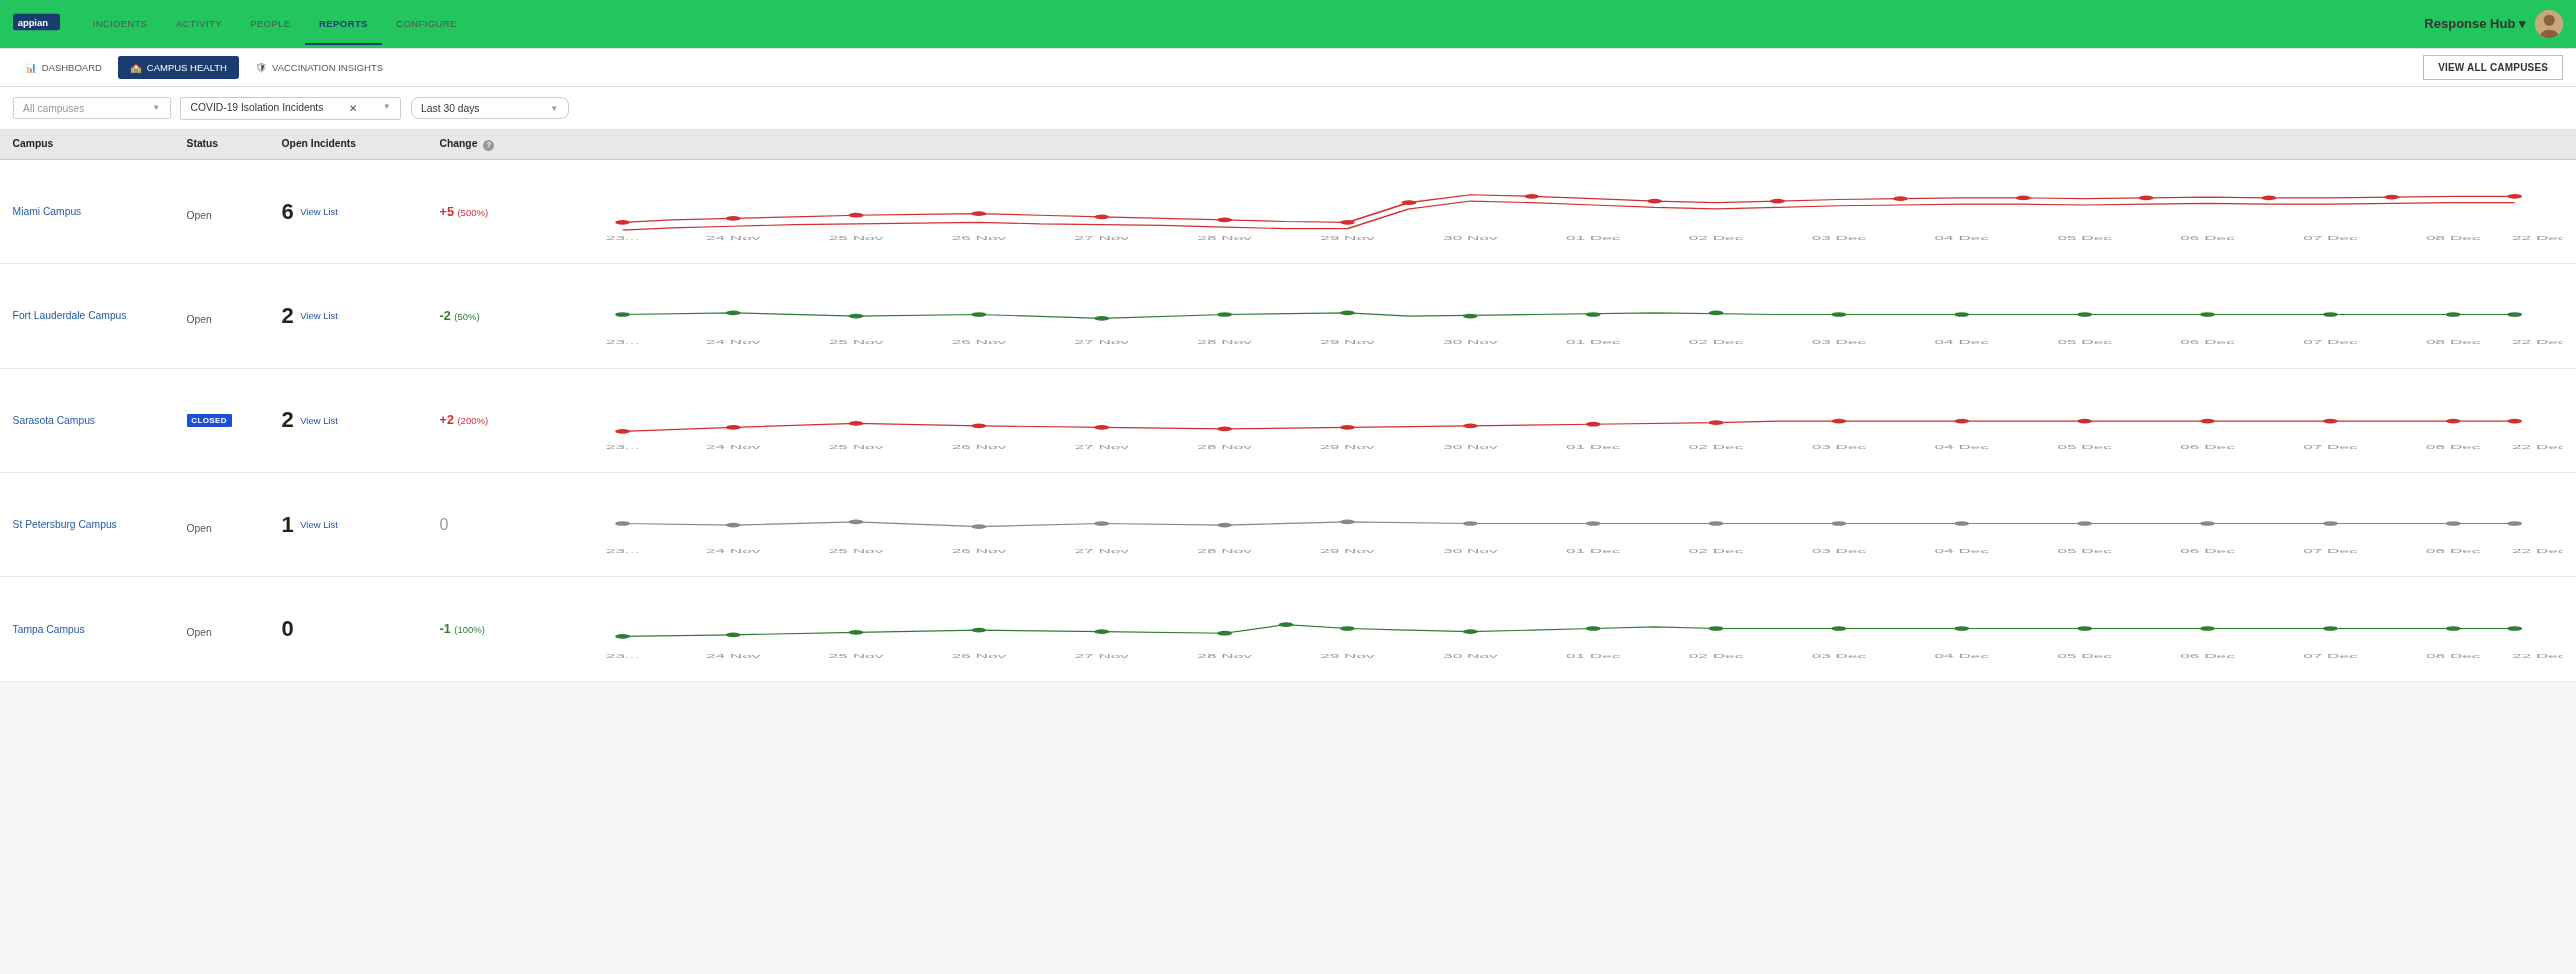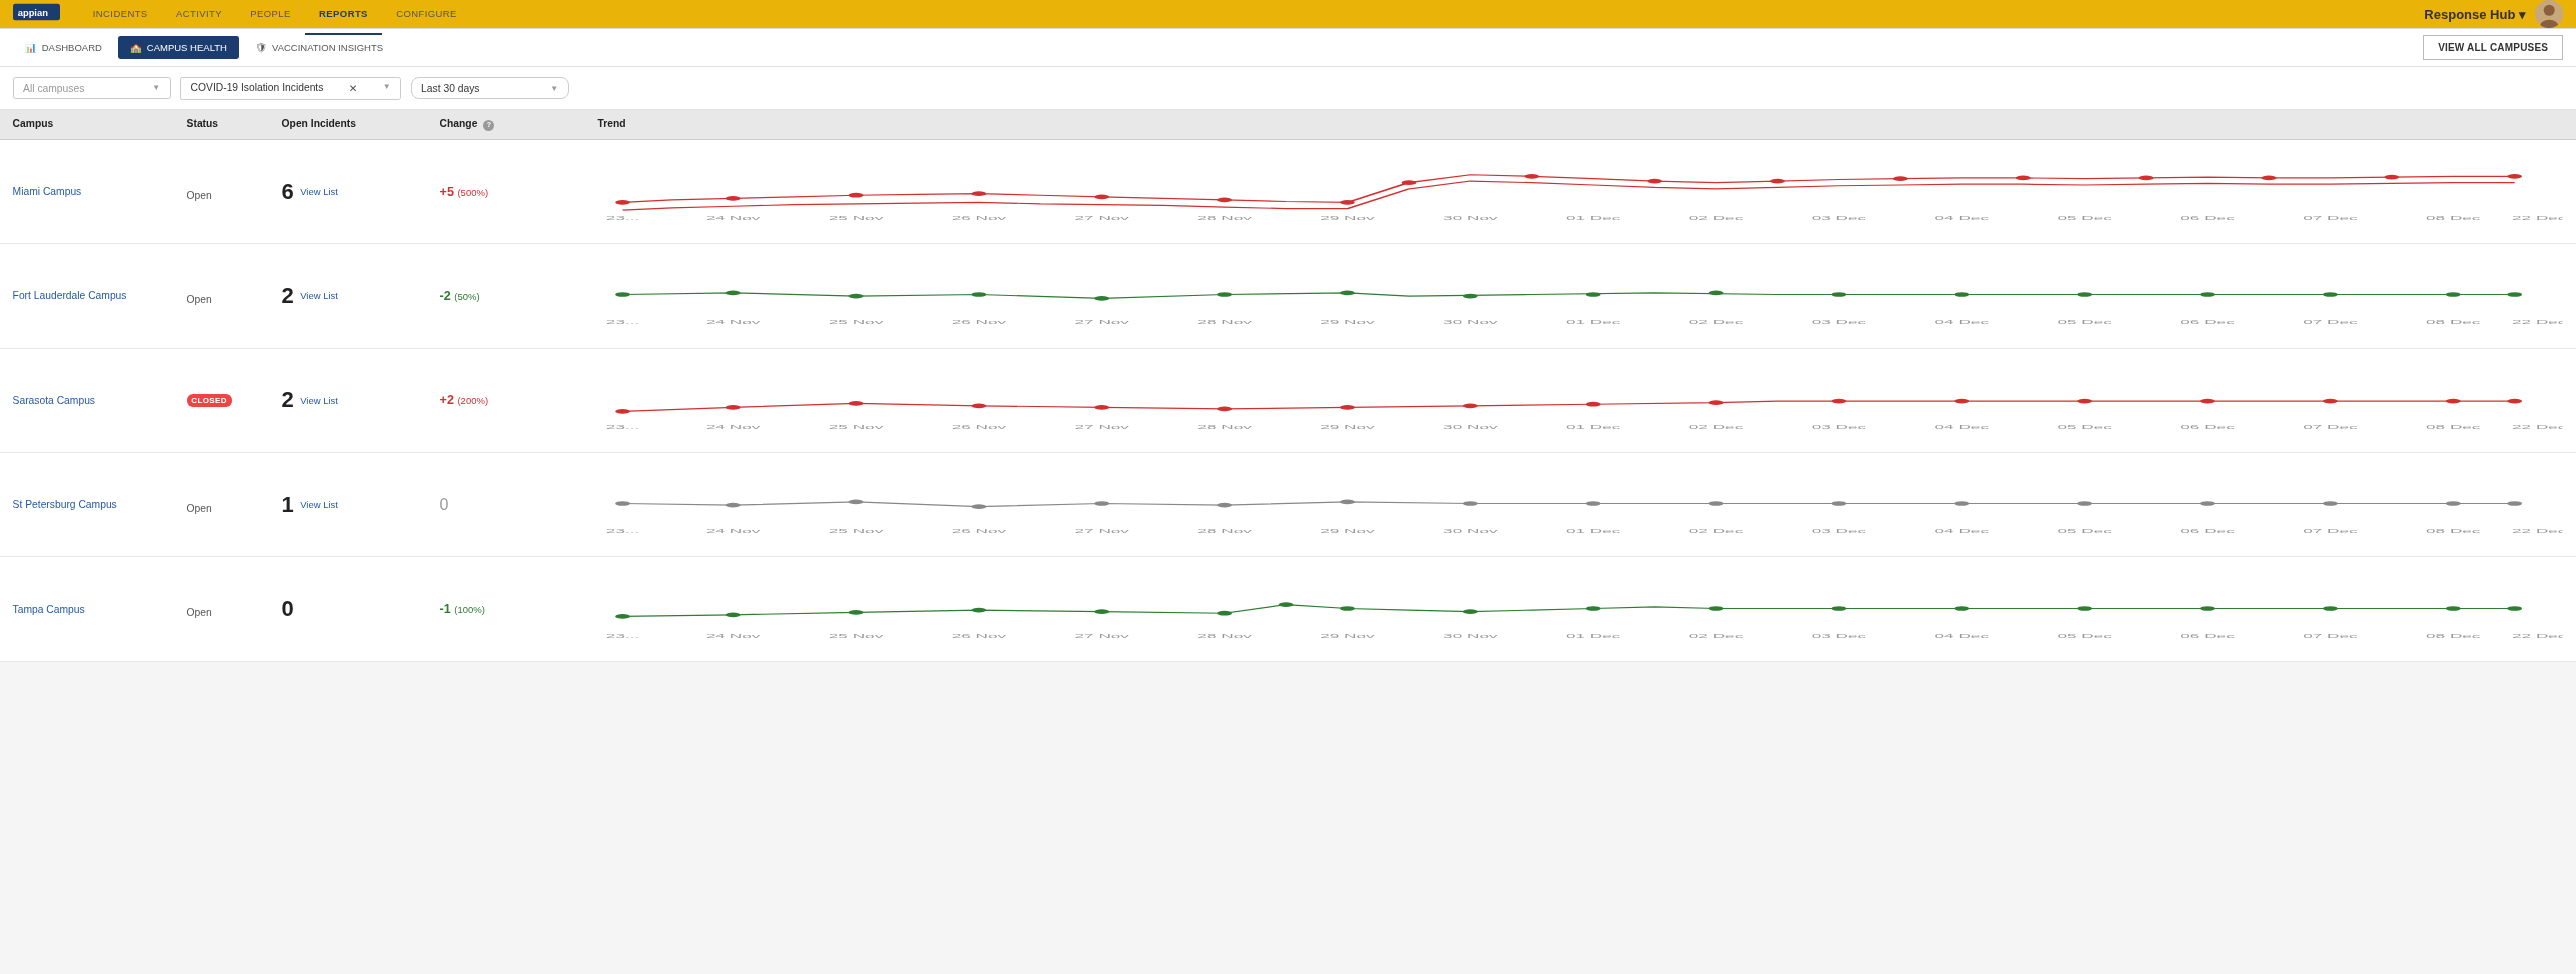--- a/index.html
+++ b/index.html
@@ -1,25 +1,25 @@
 <!DOCTYPE html>
 <html style="font-size:12.6px"><head>
   <meta charset="utf-8">
   <style>
     * { box-sizing: border-box; margin: 0; padding: 0; }
     body { font-family: 'Segoe UI', Arial, sans-serif; font-size: 10.3px; background: #f5f5f5; color: #333; }
 
     
     .top-nav {
-      background: #eab308;
+      background: #22c55e;
       border-bottom: 0.8px solid #ddd;
       display: flex;
       align-items: center;
       padding: 0 12.6px;
-      height: 29px;
+      height: 49px;
     }
     .nav-logo {
       margin-right: 19px;
       font-weight: bold;
       font-size: 16px;
       color: #1a3c6e;
     }
     .nav-items { display: flex; gap: 0; flex: 1; text-align: center; }
     .nav-item {
       padding: 0 14.2px;
@@ -139,26 +139,26 @@
       grid-template-columns: 174px 95px 158px 158px 1fr;
       padding: 16px 12.6px;
       border-bottom: 0.8px solid #e8e8e8;
       align-items: center;
       min-height: 79px;
     }
     .campus-name { color: #2459a7; font-size: 10.3px; font-weight: 500; cursor: pointer; }
     .status-text { color: #555; font-size: 10.3px; margin-top: 7px; }
     .status-closed {
       display: inline-block;
-      background: #ef4444;
+      background: #1d4ed8;
       color: #fff;
       font-size: 8px;
       font-weight: 700;
       padding: 1.6px 4.7px;
-      border-radius: 6px;
+      border-radius: 1px;
       letter-spacing: 0.4px;
     }
     .open-incidents { display: flex; align-items: center; gap: 6.3px; }
     .incident-count { font-size: 22px; font-weight: 900; color: #222; }
     .view-list { color: #2459a7; font-size: 9.5px; cursor: pointer; }
     .change-positive { color: #d32f2f; font-size: 12.6px; font-weight: 700; }
     .change-negative { color: #2e7d32; font-size: 12.6px; font-weight: 700; }
     .change-neutral { color: #999; font-size: 16px; font-weight: 400; }
     .change-pct { font-size: 9.5px; font-weight: 400; }
 
@@ -246,21 +246,20 @@
 <div class="table-container">
 
   <div class="table-header">
     <div>Campus</div>
     <div>Status</div>
     <div>Open Incidents</div>
     <div>
       <span>Change</span>
       <span class="help-icon">?</span>
     </div>
-    <div>Trend</div>
   </div>
 
   <div class="table-row">
     <div class="campus-name">Miami Campus</div>
     <div class="status-text">Open</div>
     <div class="open-incidents">
       <span class="incident-count">6</span>
       <span class="view-list">View List</span>
     </div>
     <div>

